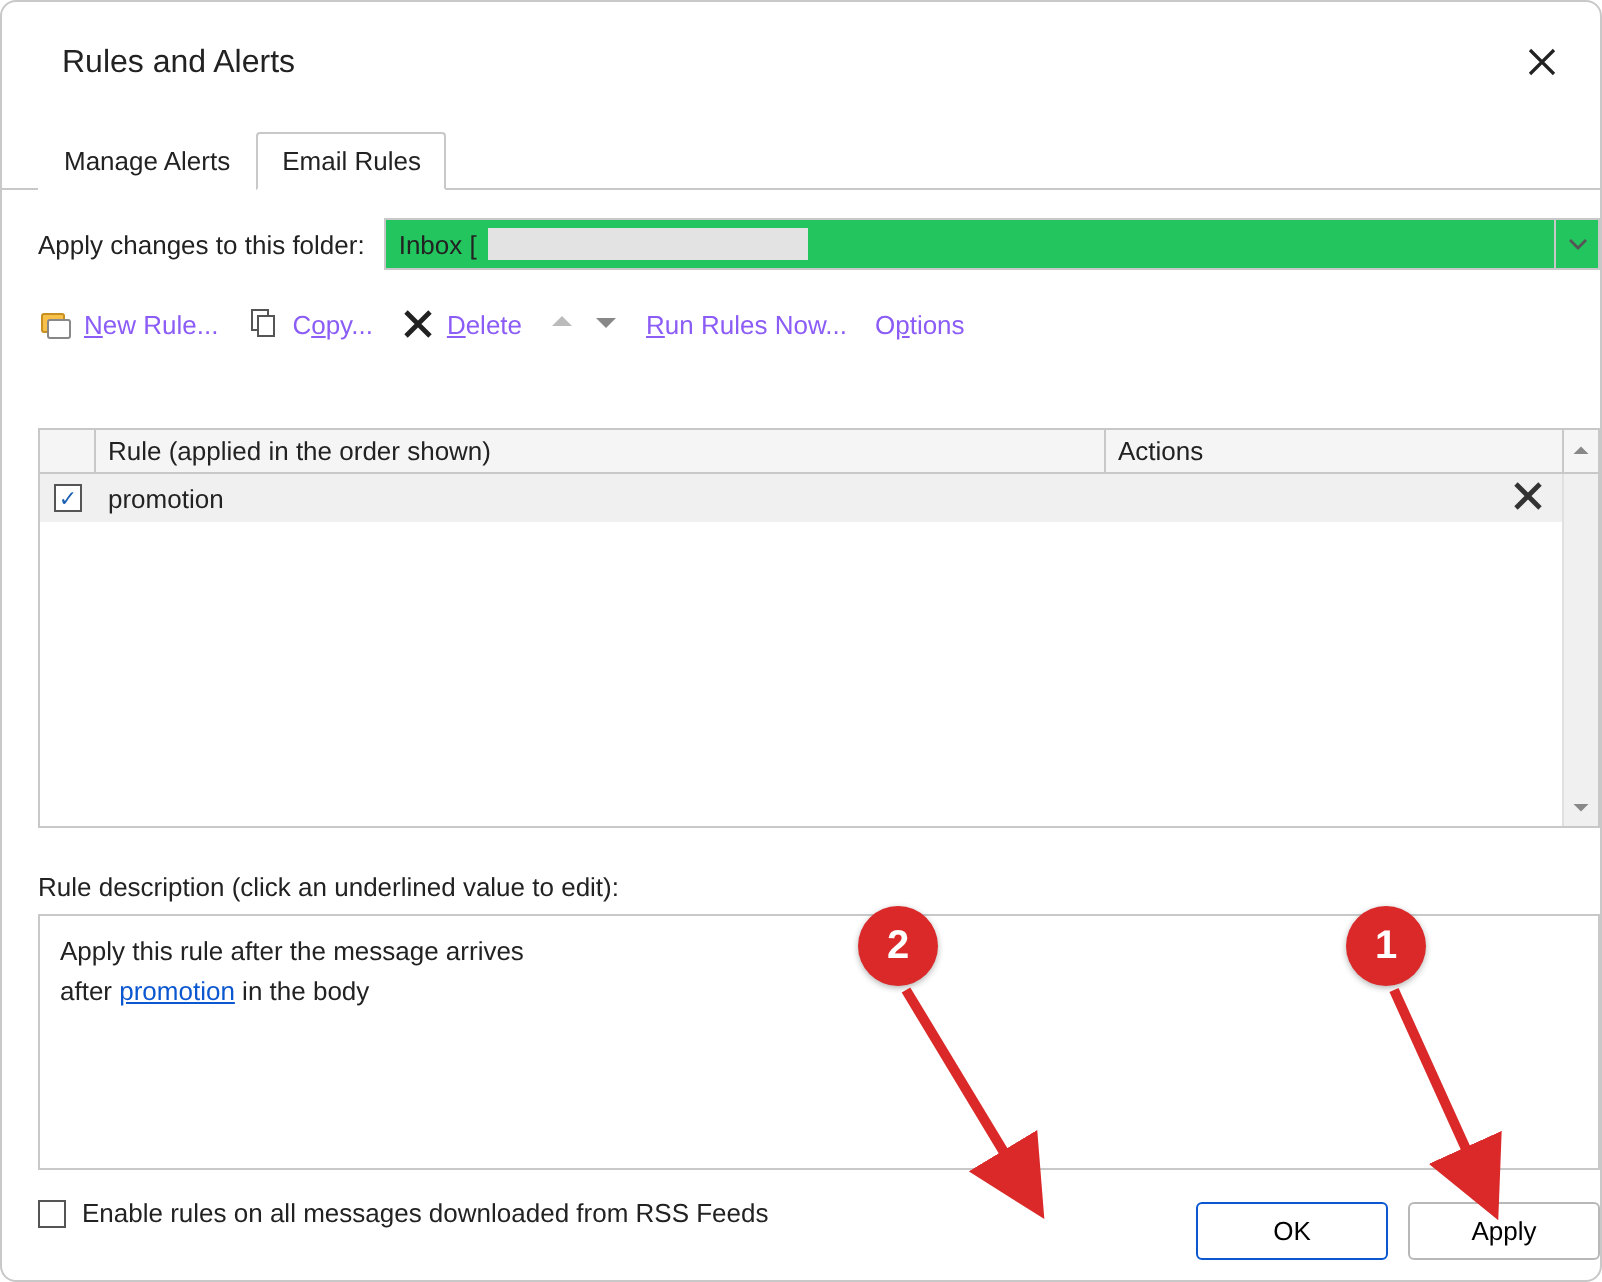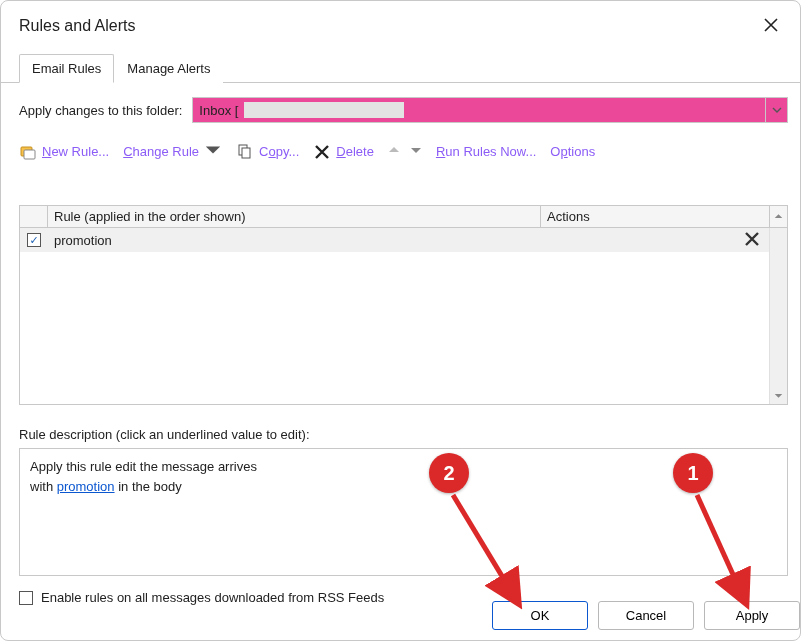--- a/index.html
+++ b/index.html
@@ -18,21 +18,21 @@
   }
   .titlebar {
     display: flex;
     align-items: center;
     justify-content: space-between;
     padding: 10px 14px 6px 18px;
   }
   .titlebar h1 {
     font-size: 16px;
     font-weight: 400;
-    margin: 0;
+    margin: 12px;
   }
   .close-btn {
     background: none; border: none; cursor: pointer;
     width: 30px; height: 30px; font-size: 15px; line-height: 1;
     display: flex; align-items: center; justify-content: center;
   }
   .close-btn svg { width: 14px; height: 14px; }
   .tabs {
     display: flex;
     padding-left: 18px;
@@ -48,36 +48,36 @@
     position: relative;
     top: 1px;
     background: #fff;
   }
   .tab.active {
     border-color: #c8c8c8;
     border-bottom: 1px solid #fff;
     border-radius: 2px 2px 0 0;
   }
   .pane {
-    padding: 14px 12px 0 18px;
+    padding: 14px 0 0 18px;
   }
   .folder-row {
     display: flex;
     align-items: center;
     gap: 10px;
     margin-bottom: 18px;
   }
   .folder-label { white-space: nowrap; }
   .folder-select {
     flex: 1;
     display: flex;
     align-items: stretch;
     border: 1px solid #c8c8c8;
     height: 26px;
-    background: #ec4899;
+    background: #22c55e;
   }
   .folder-select .sel-text {
     flex: 1;
     padding: 4px 6px;
     display: flex;
     align-items: center;
     gap: 4px;
   }
   .folder-select .sel-text .gray {
     display: inline-block;
@@ -216,22 +216,22 @@
   <button class="close-btn" aria-label="Close">
     <span>
       <svg viewBox="0 0 14 14">
           <path d="M1 1 L13 13 M13 1 L1 13" stroke="#222" stroke-width="1.6" fill="none"></path>
         </svg>
     </span>
   </button>
 </div>
 
 <div class="tabs">
+  <div class="tab">Manage Alerts</div>
   <div class="tab active">Email Rules</div>
-  <div class="tab">Manage Alerts</div>
 </div>
 
 <div class="pane">
 
   <div class="folder-row">
     <span class="folder-label">Apply changes to this folder:</span>
     <div class="folder-select">
       <div class="sel-text">
         <span>Inbox [</span>
         <span class="gray"></span>
@@ -248,28 +248,20 @@
     <button class="tbtn">
       <span class="ic">
         <svg viewBox="0 0 18 18">
             <rect x="2" y="4" width="11" height="9" rx="1" fill="#f6c049" stroke="#c79020"></rect>
             <rect x="5" y="7" width="11" height="9" rx="1" fill="#fff" stroke="#888"></rect>
           </svg>
       </span>
       <span><span class="u">N</span><span></span>ew Rule...</span>
     </button>
 
-    <button class="tbtn">
-      <span><span class="u">C</span>hange Rule</span>
-      <span>
-        <svg width="9" height="9" viewBox="0 0 10 10">
-            <path d="M1 3 L5 7 L9 3" fill="#555"></path>
-          </svg>
-      </span>
-    </button>
 
     <button class="tbtn">
       <span class="ic">
         <svg viewBox="0 0 18 18">
             <rect x="3" y="2" width="8" height="10" fill="#fff" stroke="#555"></rect>
             <rect x="6" y="5" width="8" height="10" fill="#fff" stroke="#555"></rect>
           </svg>
       </span>
       <span>C<span class="u">o</span>py...</span>
     </button>
@@ -335,36 +327,35 @@
           <svg width="9" height="9" viewBox="0 0 12 12">
               <path d="M1 4 L6 9 L11 4 Z" fill="#888"></path>
             </svg>
         </div>
       </div>
     </div>
   </div>
 
   <div class="desc-label">Rule description (click an underlined value to edit):</div>
   <div class="desc-box">
-    <div>Apply this rule edit the message arrives</div>
+    <div>Apply this rule after the message arrives</div>
     <div>
-      <span>with </span><a>promotion</a><span> in the body</span>
+      <span>after </span><a>promotion</a><span> in the body</span>
     </div>
   </div>
 
   <div class="rss-row">
     <span class="chk" style="color:transparent">✓</span>
     <span>Enable rules on all messages downloaded from RSS Feeds</span>
   </div>
 
 </div>
 
 <div class="footer">
   <button class="btn primary">OK</button>
-  <button class="btn">Cancel</button>
   <button class="btn">Apply</button>
 </div>
 
 <div class="badge" style="left:672px; top:452px;">1</div>
 <div class="badge" style="left:428px; top:452px;">2</div>
 
 <svg class="arrow" style="left:440px; top:488px;" width="90" height="124">
   <defs>
       <marker id="ah2" markerWidth="8" markerHeight="8" refX="6" refY="4" orient="auto">
         <path d="M0 0 L8 4 L0 8 Z" fill="#db2828"></path>

